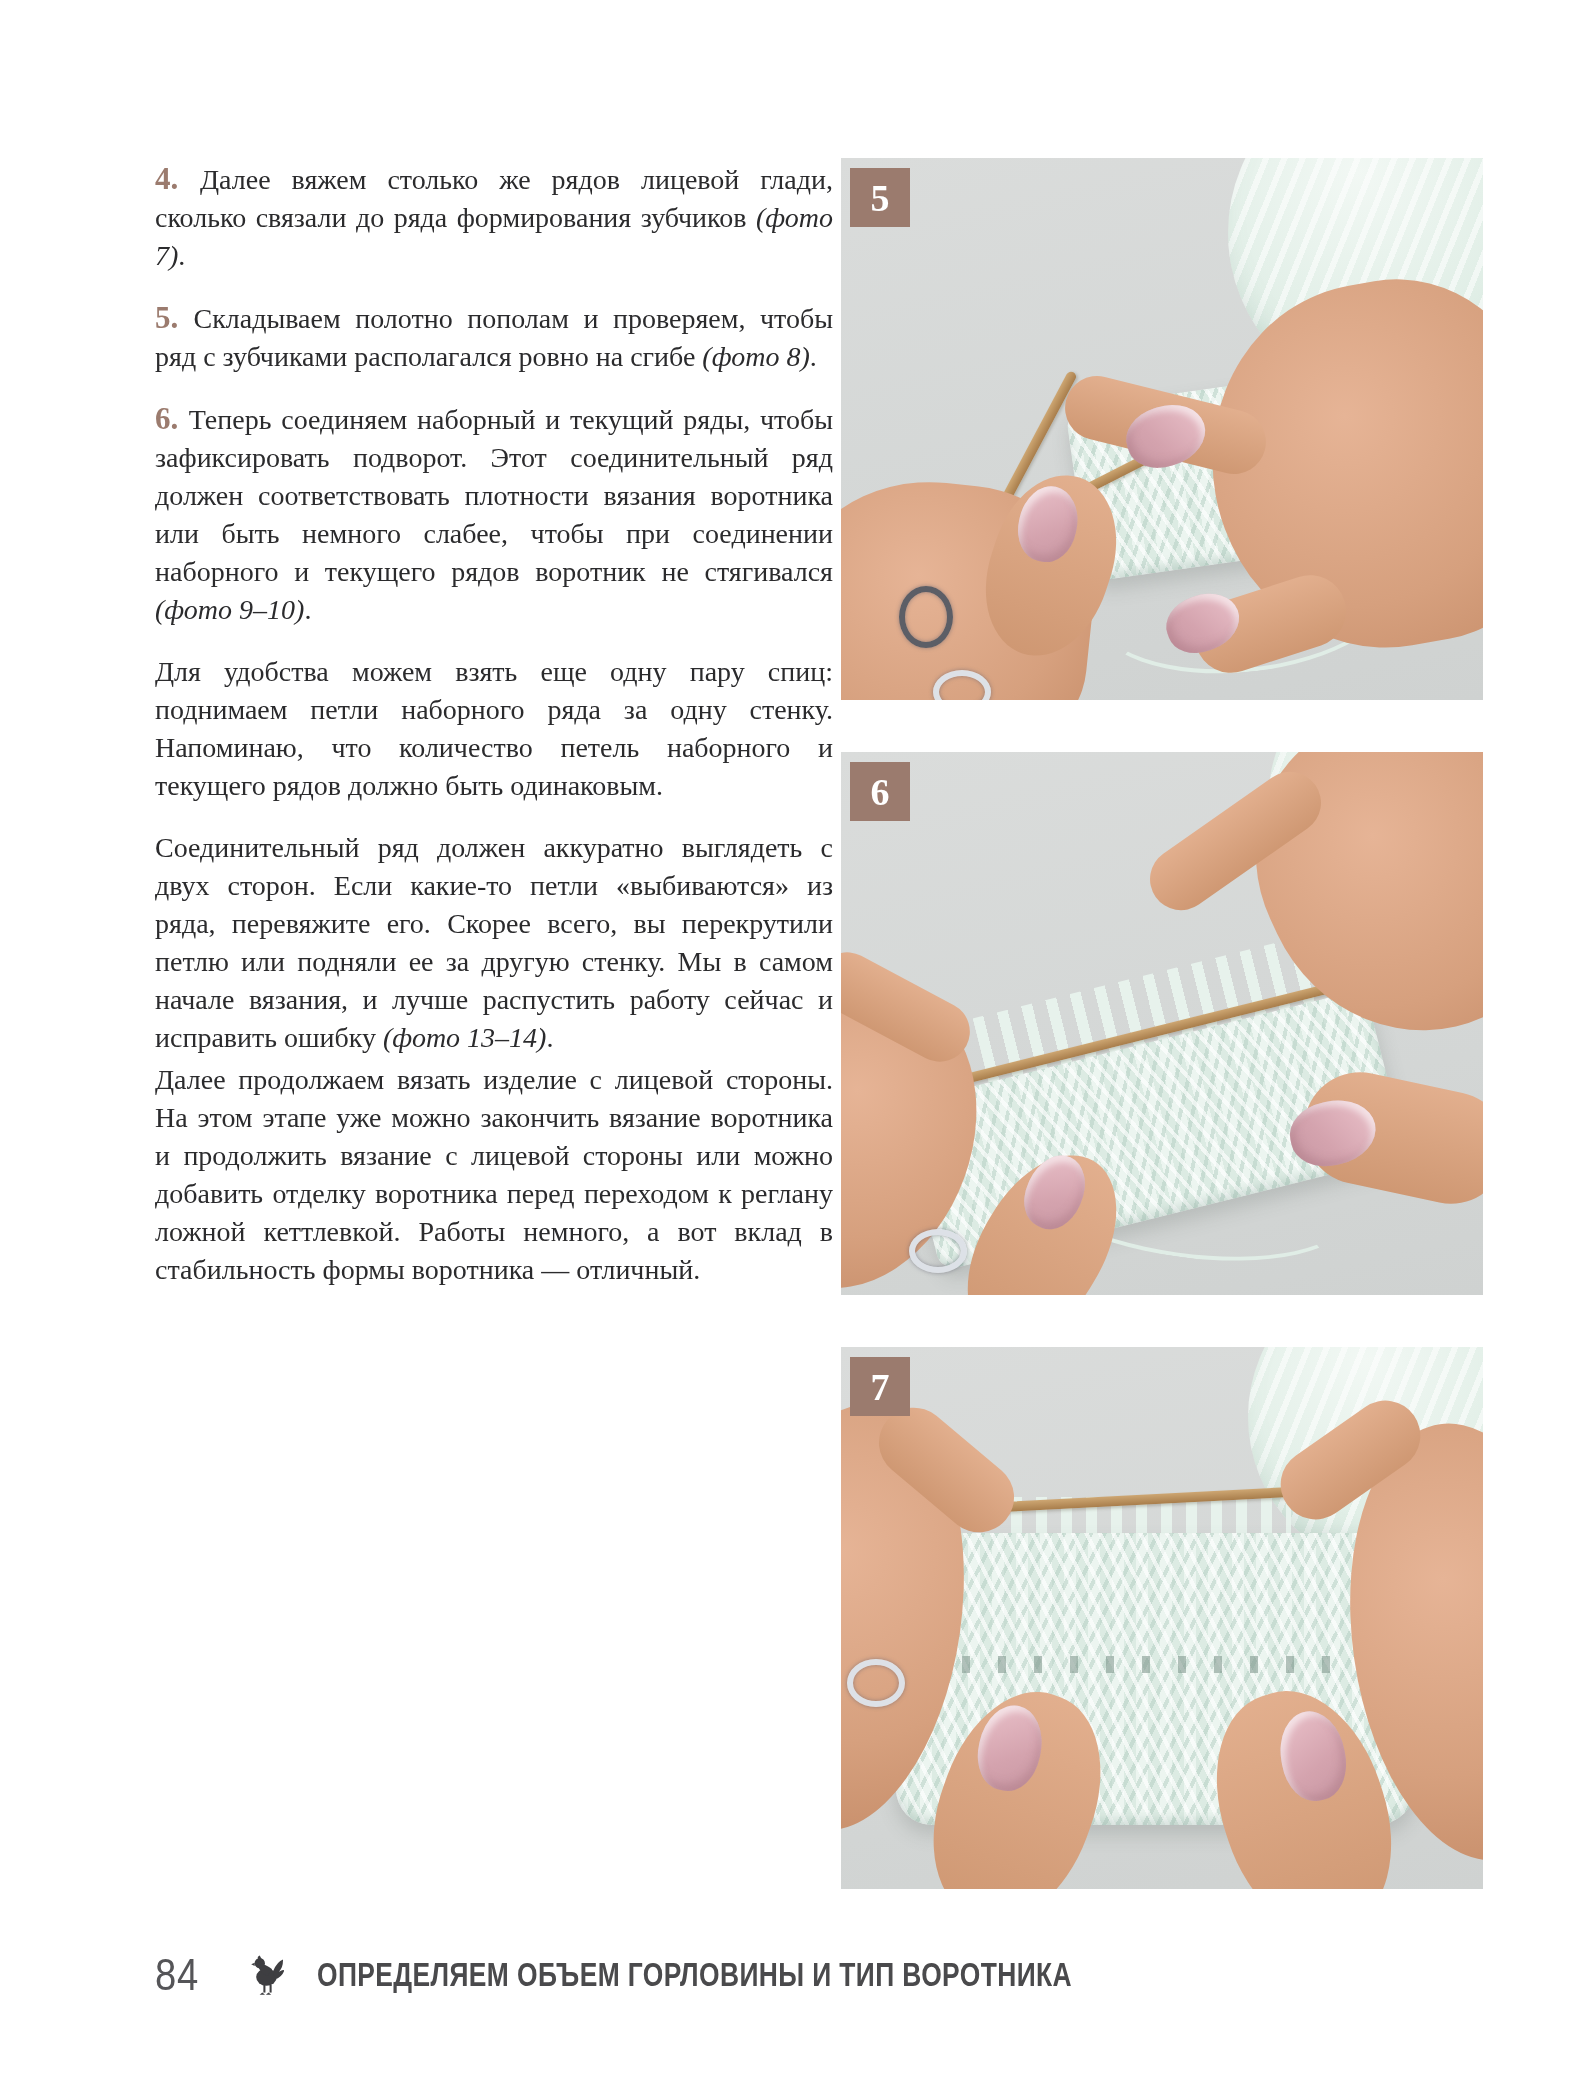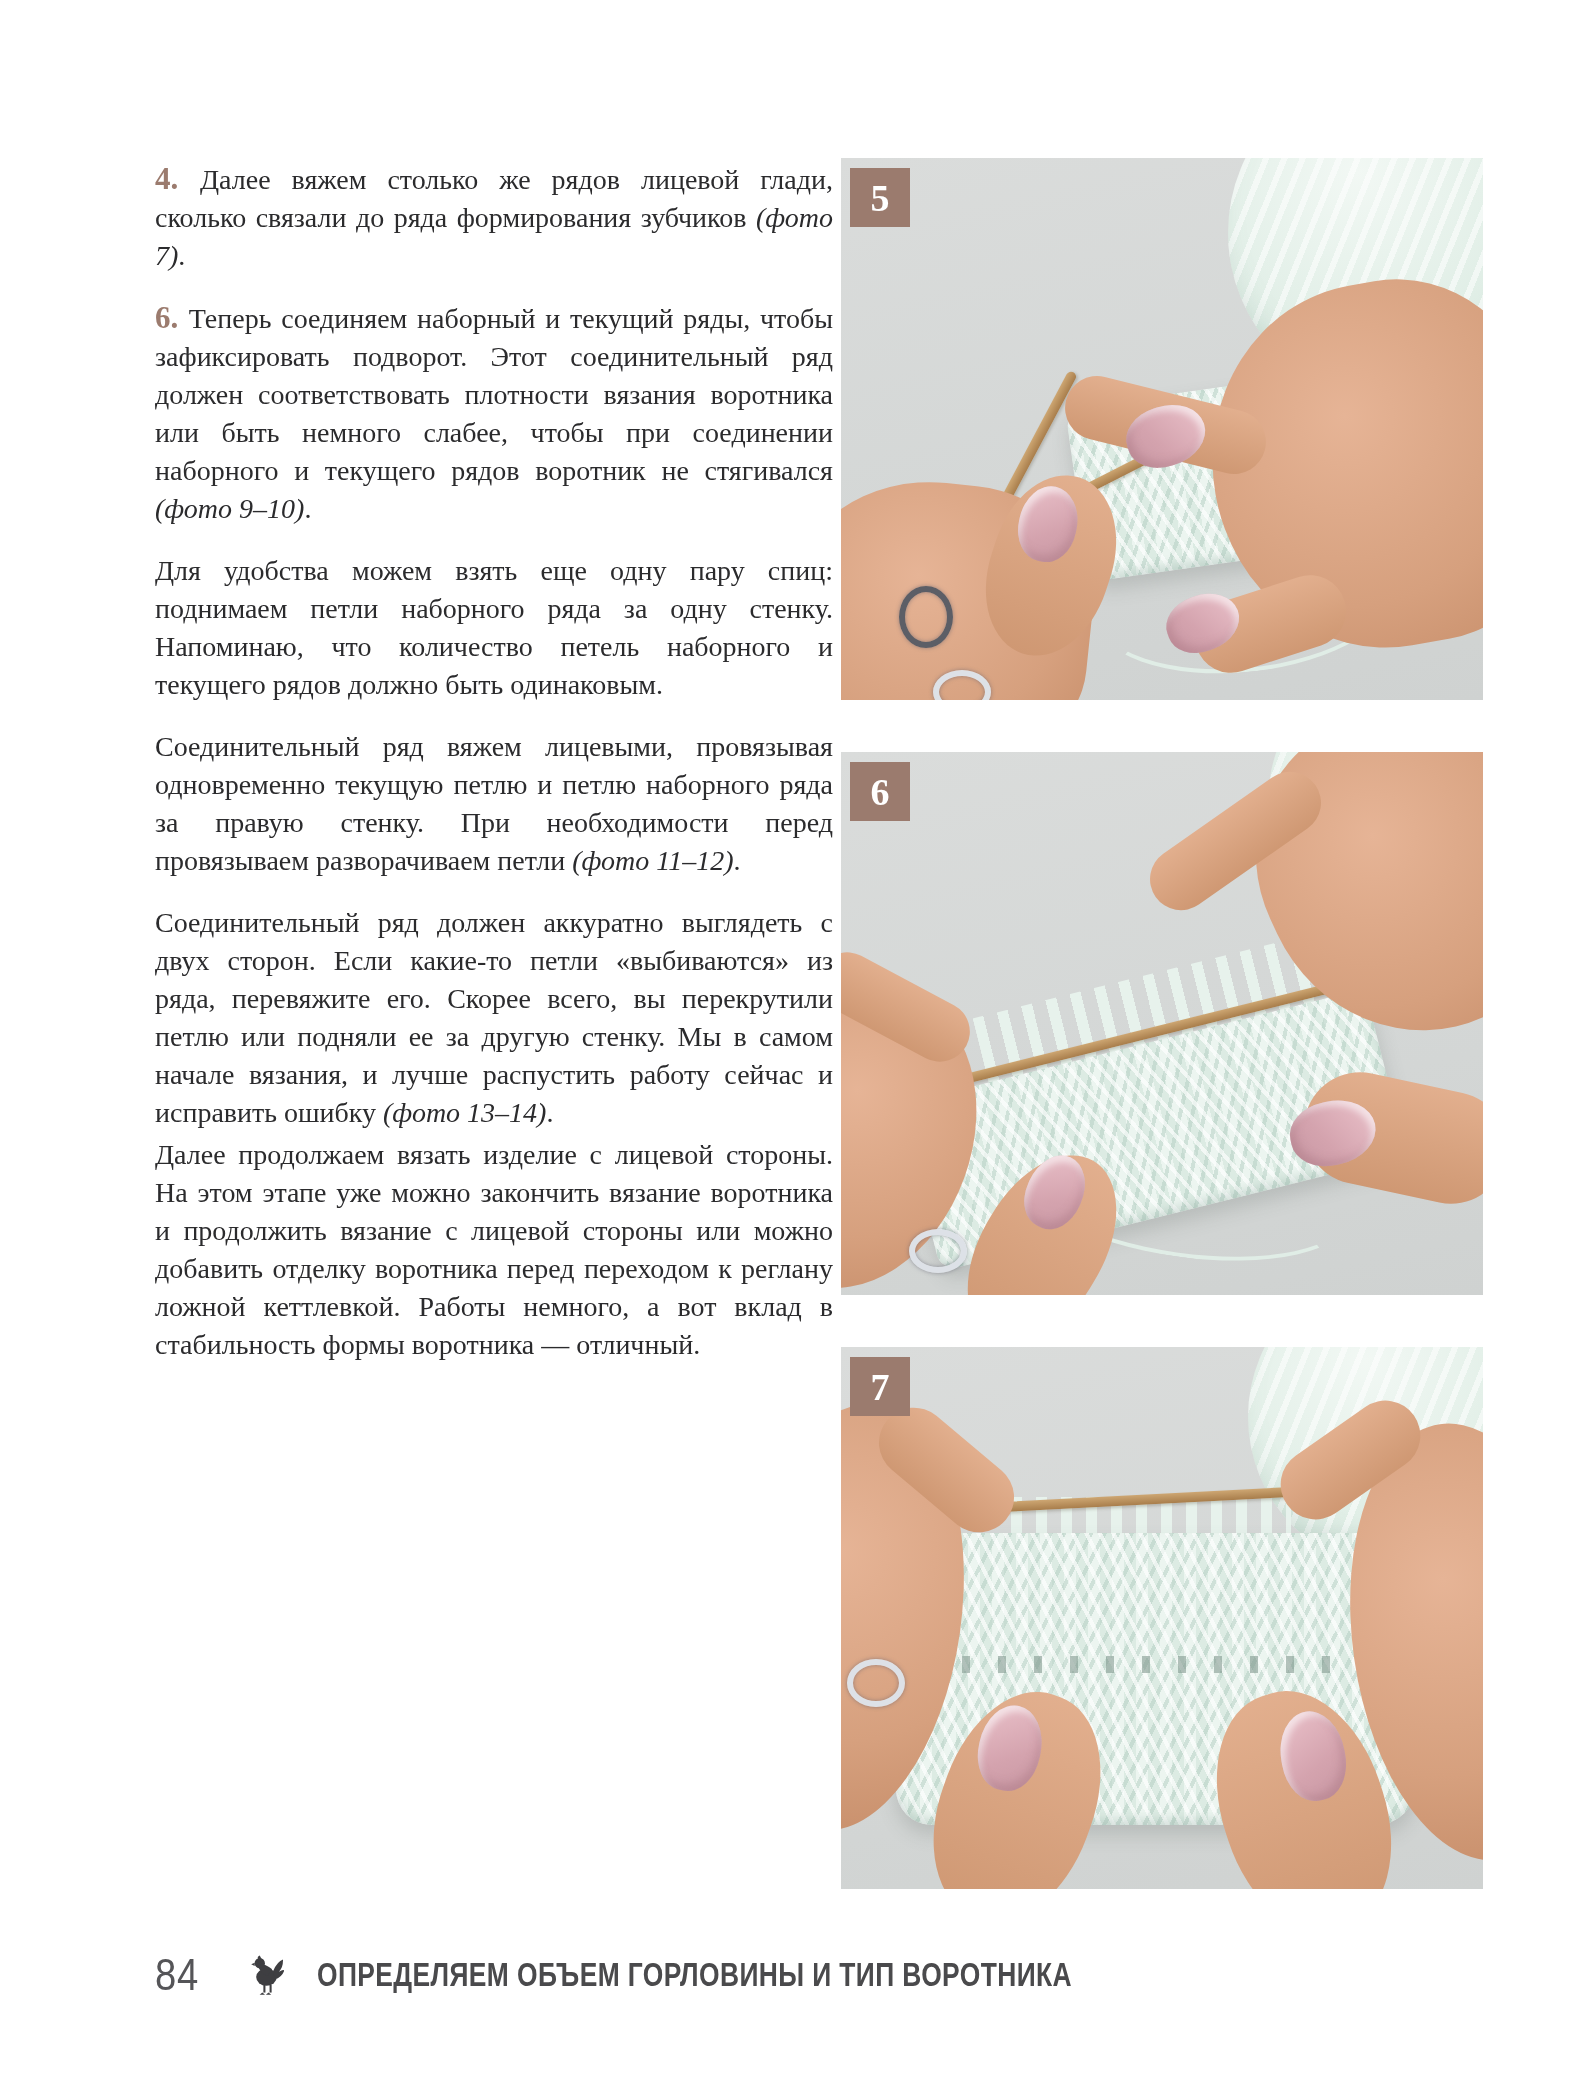--- a/index.html
+++ b/index.html
@@ -148,23 +148,23 @@
     font:700 33px/1 "Liberation Sans","DejaVu Sans",sans-serif;
     color:var(--footer,#4a4a4c);letter-spacing:.5px;
     transform:scaleX(.8);transform-origin:left center;
   }
 </style>
 </head>
 <body>
 
 <div class="text-col">
     <p class="para"><span class="num">4. </span>Далее вяжем столько же рядов лицевой глади, сколько связали до ряда формирования зубчиков <em>(фото 7)</em>.</p>
+    <p class="para"><span class="num">5. </span>Складываем полотно пополам и проверяем, чтобы ряд с зубчиками располагался ровно на сгибе <em>(фото 8)</em>.</p>
     <p class="para"><span class="num">6. </span>Теперь соединяем наборный и текущий ряды, чтобы зафиксировать подворот. Этот соединительный ряд должен соответствовать плотности вязания воротника или быть немного слабее, чтобы при соединении наборного и текущего рядов воротник не стягивался <em>(фото 9–10)</em>.</p>
     <p class="para">Для удобства можем взять еще одну пару спиц: поднимаем петли наборного ряда за одну стенку. Напоминаю, что количество петель наборного и текущего рядов должно быть одинаковым.</p>
-    <p class="para">Соединительный ряд вяжем лицевыми, провязывая одновременно текущую петлю и петлю наборного ряда за правую стенку. При необходимости перед провязываем разворачиваем петли <em>(фото 11–12)</em>.</p>
     <p class="para">Соединительный ряд должен аккуратно выглядеть с двух сторон. Если какие-то петли «выбиваются» из ряда, перевяжите его. Скорее всего, вы перекрутили петлю или подняли ее за другую стенку. Мы в самом начале вязания, и лучше распустить работу сейчас и исправить ошибку <em>(фото 13–14)</em>.</p>
     <p class="para tight">Далее продолжаем вязать изделие с лицевой стороны. На этом этапе уже можно закончить вязание воротника и продолжить вязание с лицевой стороны или можно добавить отделку воротника перед переходом к реглану ложной кеттлевкой. Работы немного, а вот вклад в стабильность формы воротника — отличный.</p>
   </div>
 
 <figure class="photo p5" style="margin:0">
   <div class="yarn-ball"></div>
   <div class="needle needle-a"></div>
   <div class="needle needle-b"></div>
   <div class="knit"></div>
   <div class="strand"></div>

